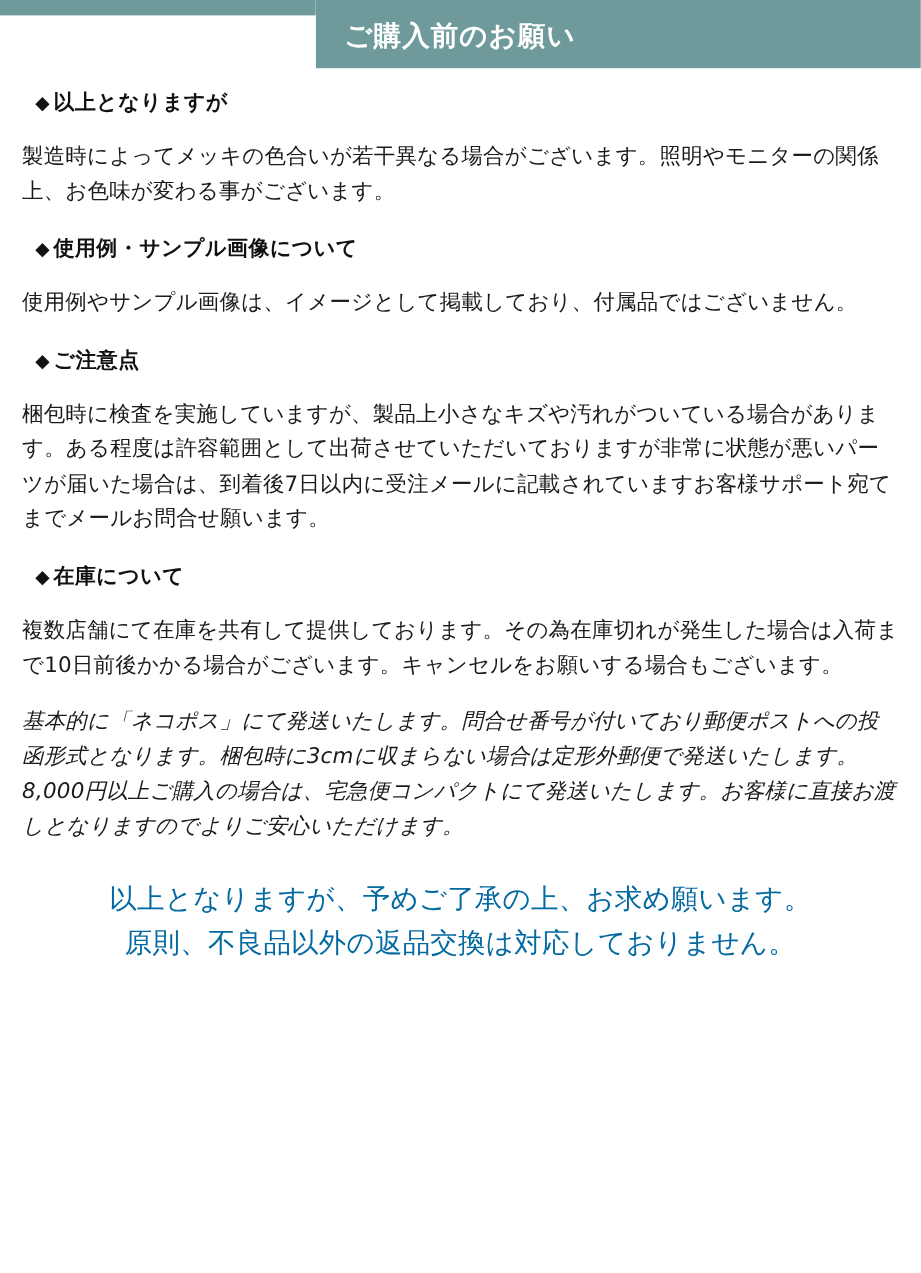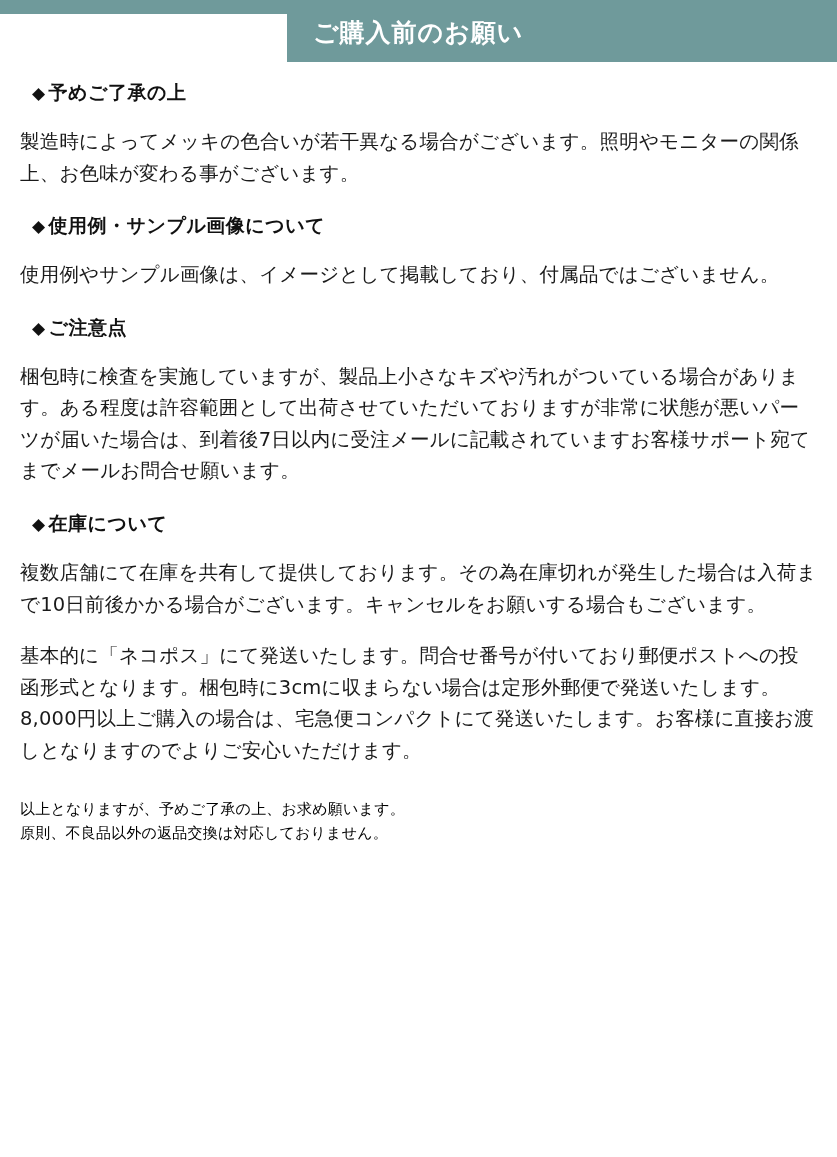--- a/index.html
+++ b/index.html
@@ -76,25 +76,26 @@
   }
   .section-body {
     font-size: 19.5px;
     line-height: 1.62;
     color: #1a1a1a;
     margin: 0;
     padding: 20px 2px 0 2px;
     letter-spacing: 0.2px;
   }
   .closing {
-    font-size: 15px;
+    font-size: 25px;
     line-height: 1.62;
-    color: #000000;
+    color: #0369a1;
     padding: 30px 2px 0 2px;
     letter-spacing: 0.2px;
+    text-align: center;
   }
   .closing div {
     white-space: nowrap;
   }
 </style>
 </head>
 <body>
 
 <div class="page">
 
@@ -102,21 +103,21 @@
     <div class="header-bar" style="background: rgb(111, 154, 155);"></div>
     <div class="header-left-block" style="border-top-color: rgb(111, 154, 155);"></div>
     <div class="header-title">ご購入前のお願い</div>
   </div>
 
   <div class="content">
 
 
     <div class="section">
       <div class="section-title">
-        <span class="diamond">◆</span><span>予めご了承の上</span>
+        <span class="diamond">◆</span><span>以上となりますが</span>
       </div>
       <div class="section-body">製造時によってメッキの色合いが若干異なる場合がございます。照明やモニターの関係上、お色味が変わる事がございます。</div>
     </div>
 
     <div class="section">
       <div class="section-title">
         <span class="diamond">◆</span><span>使用例・サンプル画像について</span>
       </div>
       <div class="section-body">使用例やサンプル画像は、イメージとして掲載しており、付属品ではございません。</div>
     </div>
@@ -129,21 +130,21 @@
     </div>
 
     <div class="section">
       <div class="section-title">
         <span class="diamond">◆</span><span>在庫について</span>
       </div>
       <div class="section-body">複数店舗にて在庫を共有して提供しております。その為在庫切れが発生した場合は入荷まで10日前後かかる場合がございます。キャンセルをお願いする場合もございます。</div>
     </div>
 
     <div class="section">
-      <div class="section-body" style="white-space: pre-line;">基本的に「ネコポス」にて発送いたします。問合せ番号が付いており郵便ポストへの投函形式となります。梱包時に3cmに収まらない場合は定形外郵便で発送いたします。
+      <div class="section-body" style="white-space: pre-line; font-style: italic;">基本的に「ネコポス」にて発送いたします。問合せ番号が付いており郵便ポストへの投函形式となります。梱包時に3cmに収まらない場合は定形外郵便で発送いたします。
 8,000円以上ご購入の場合は、宅急便コンパクトにて発送いたします。お客様に直接お渡しとなりますのでよりご安心いただけます。</div>
     </div>
 
     <div class="closing">
       <div>以上となりますが、予めご了承の上、お求め願います。</div>
       <div>原則、不良品以外の返品交換は対応しておりません。</div>
     </div>
 
   </div>
 </div>

